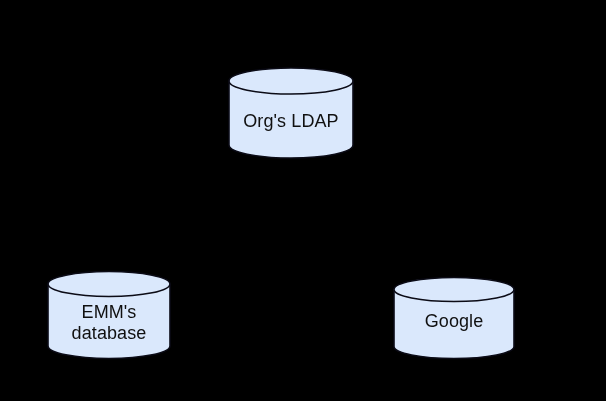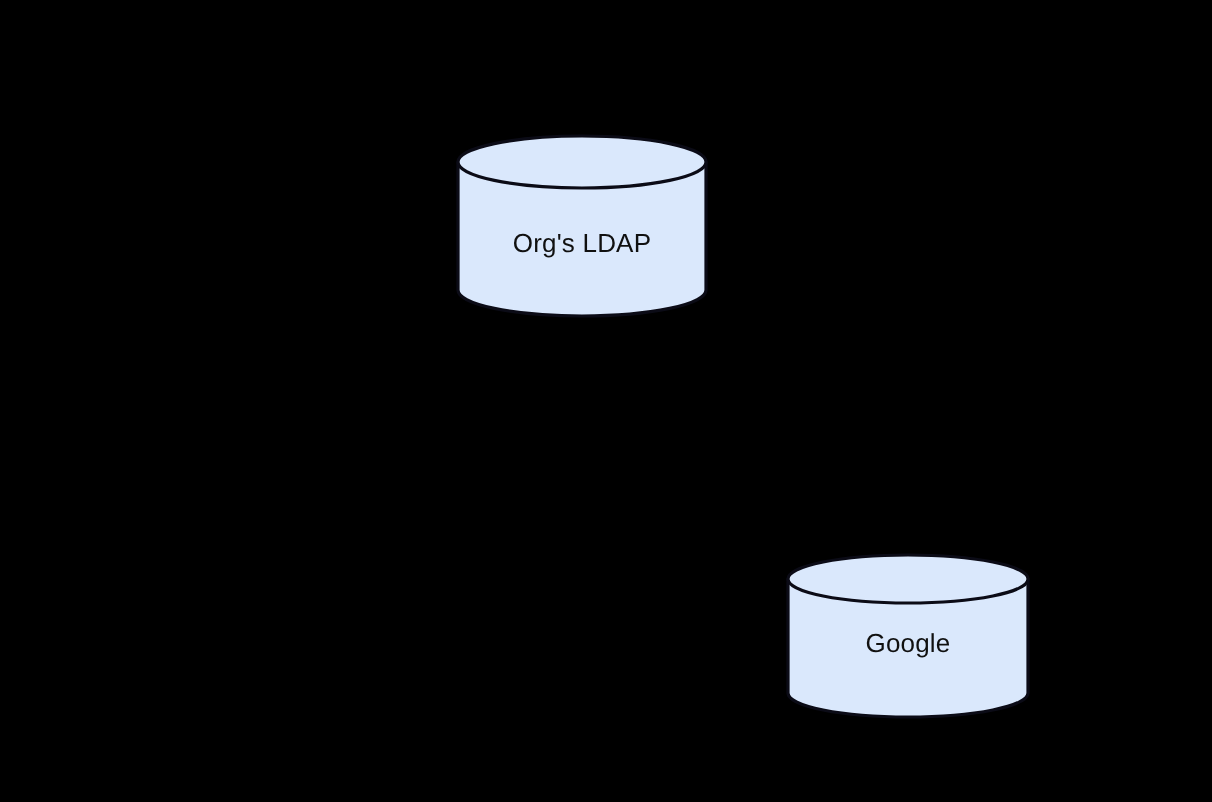--- a/index.html
+++ b/index.html
@@ -32,21 +32,21 @@
   .cyl-label {
     position: absolute;
     left: 0;
     right: 0;
     display: flex;
     flex-direction: column;
     align-items: center;
     justify-content: center;
     text-align: center;
     color: #101010;
-    font-size: 13px;
+    font-size: 18px;
     line-height: 21px;
     letter-spacing: 0.1px;
     white-space: nowrap;
     pointer-events: none;
   }
   .cyl-label .line {
     display: block;
   }
   
   #cyl-ldap {
@@ -90,20 +90,30 @@
   <div class="cylinder" id="cyl-ldap">
     <svg class="cyl-svg" viewBox="0 0 126 92" preserveAspectRatio="none">
       <path d="M1,14 L1,78 A62,13 0 0 0 125,78 L125,14 Z" fill="#dae8fc" stroke="#0b0b16" stroke-width="1.6" stroke-linejoin="round"></path>
       <ellipse cx="63" cy="14" rx="62" ry="13" fill="#dae8fc" stroke="#0b0b16" stroke-width="1.6"></ellipse>
     </svg>
     <div class="cyl-label">
       <span class="line">Org's LDAP</span>
     </div>
   </div>
 
+  <div class="cylinder" id="cyl-emm">
+    <svg class="cyl-svg" viewBox="0 0 124 88" preserveAspectRatio="none">
+      <path d="M1,13 L1,75 A61,12.5 0 0 0 123,75 L123,13 Z" fill="#dae8fc" stroke="#0b0b16" stroke-width="1.6" stroke-linejoin="round"></path>
+      <ellipse cx="62" cy="13" rx="61" ry="12.5" fill="#dae8fc" stroke="#0b0b16" stroke-width="1.6"></ellipse>
+    </svg>
+    <div class="cyl-label">
+      <span class="line">EMM's</span>
+      <span class="line">database</span>
+    </div>
+  </div>
 
   <div class="cylinder" id="cyl-google">
     <svg class="cyl-svg" viewBox="0 0 122 82" preserveAspectRatio="none">
       <path d="M1,12.5 L1,69.5 A60,12 0 0 0 121,69.5 L121,12.5 Z" fill="#dae8fc" stroke="#0b0b16" stroke-width="1.6" stroke-linejoin="round"></path>
       <ellipse cx="61" cy="12.5" rx="60" ry="12" fill="#dae8fc" stroke="#0b0b16" stroke-width="1.6"></ellipse>
     </svg>
     <div class="cyl-label">
       <span class="line">Google</span>
     </div>
   </div>

